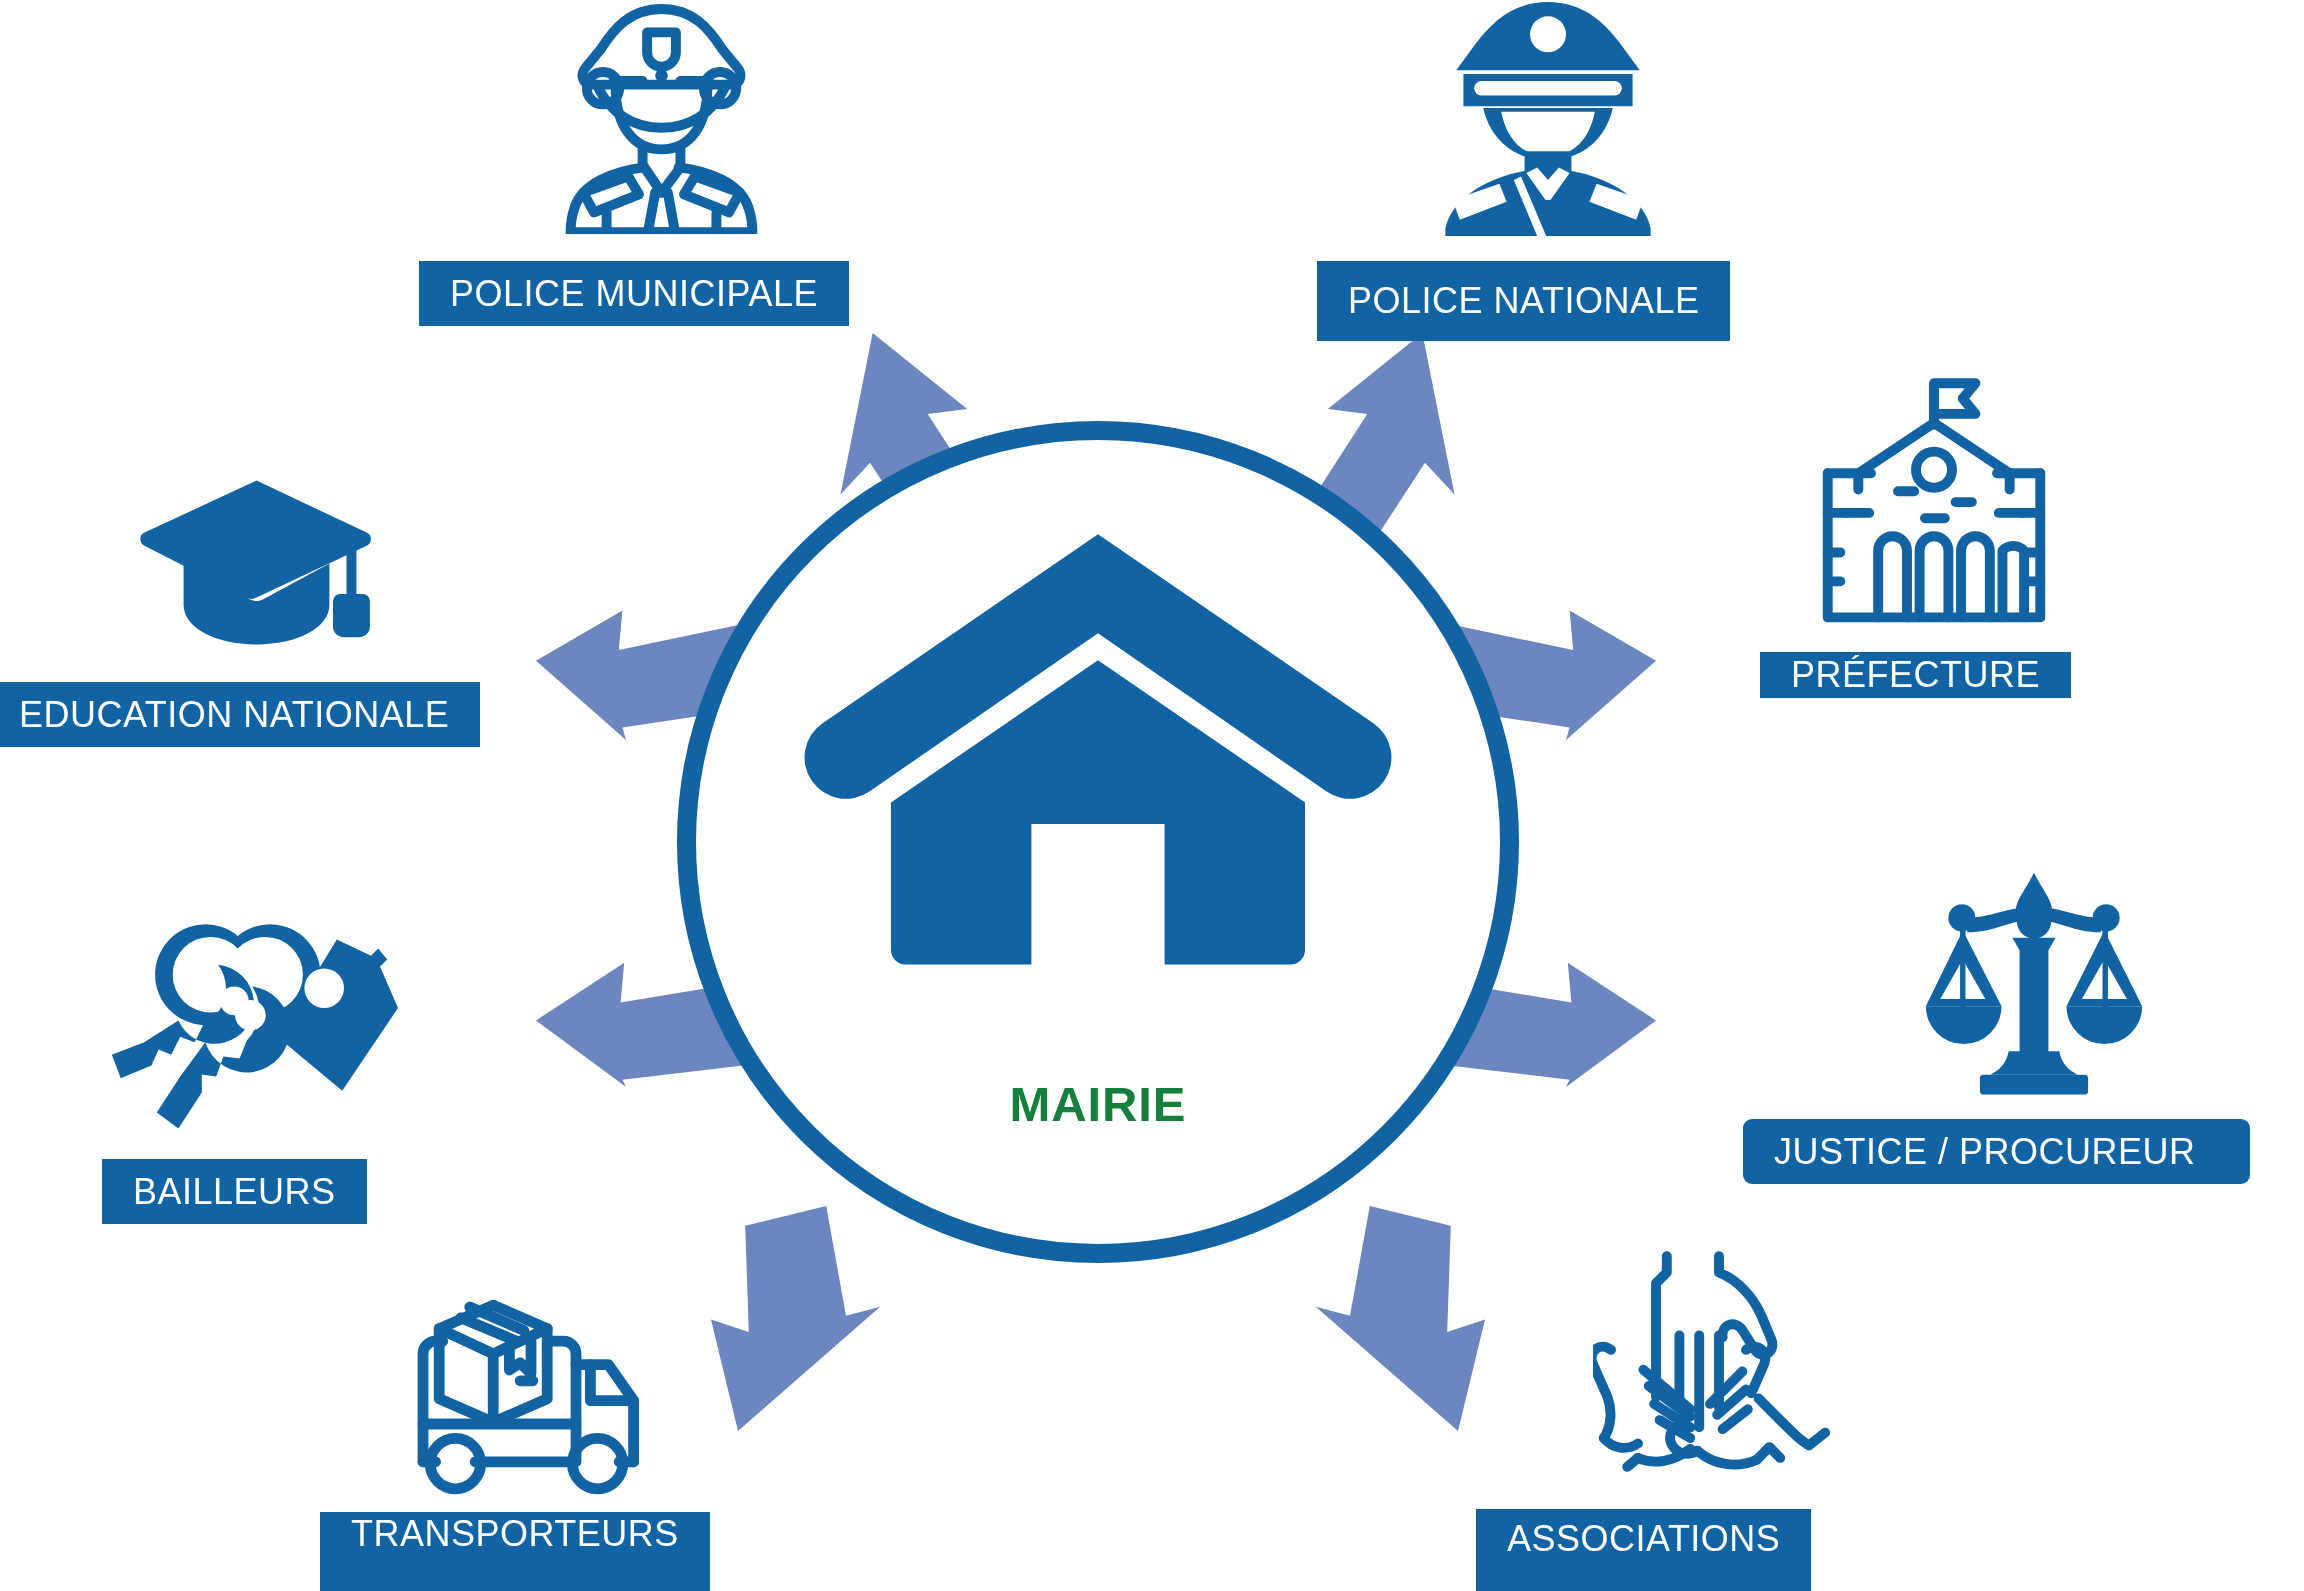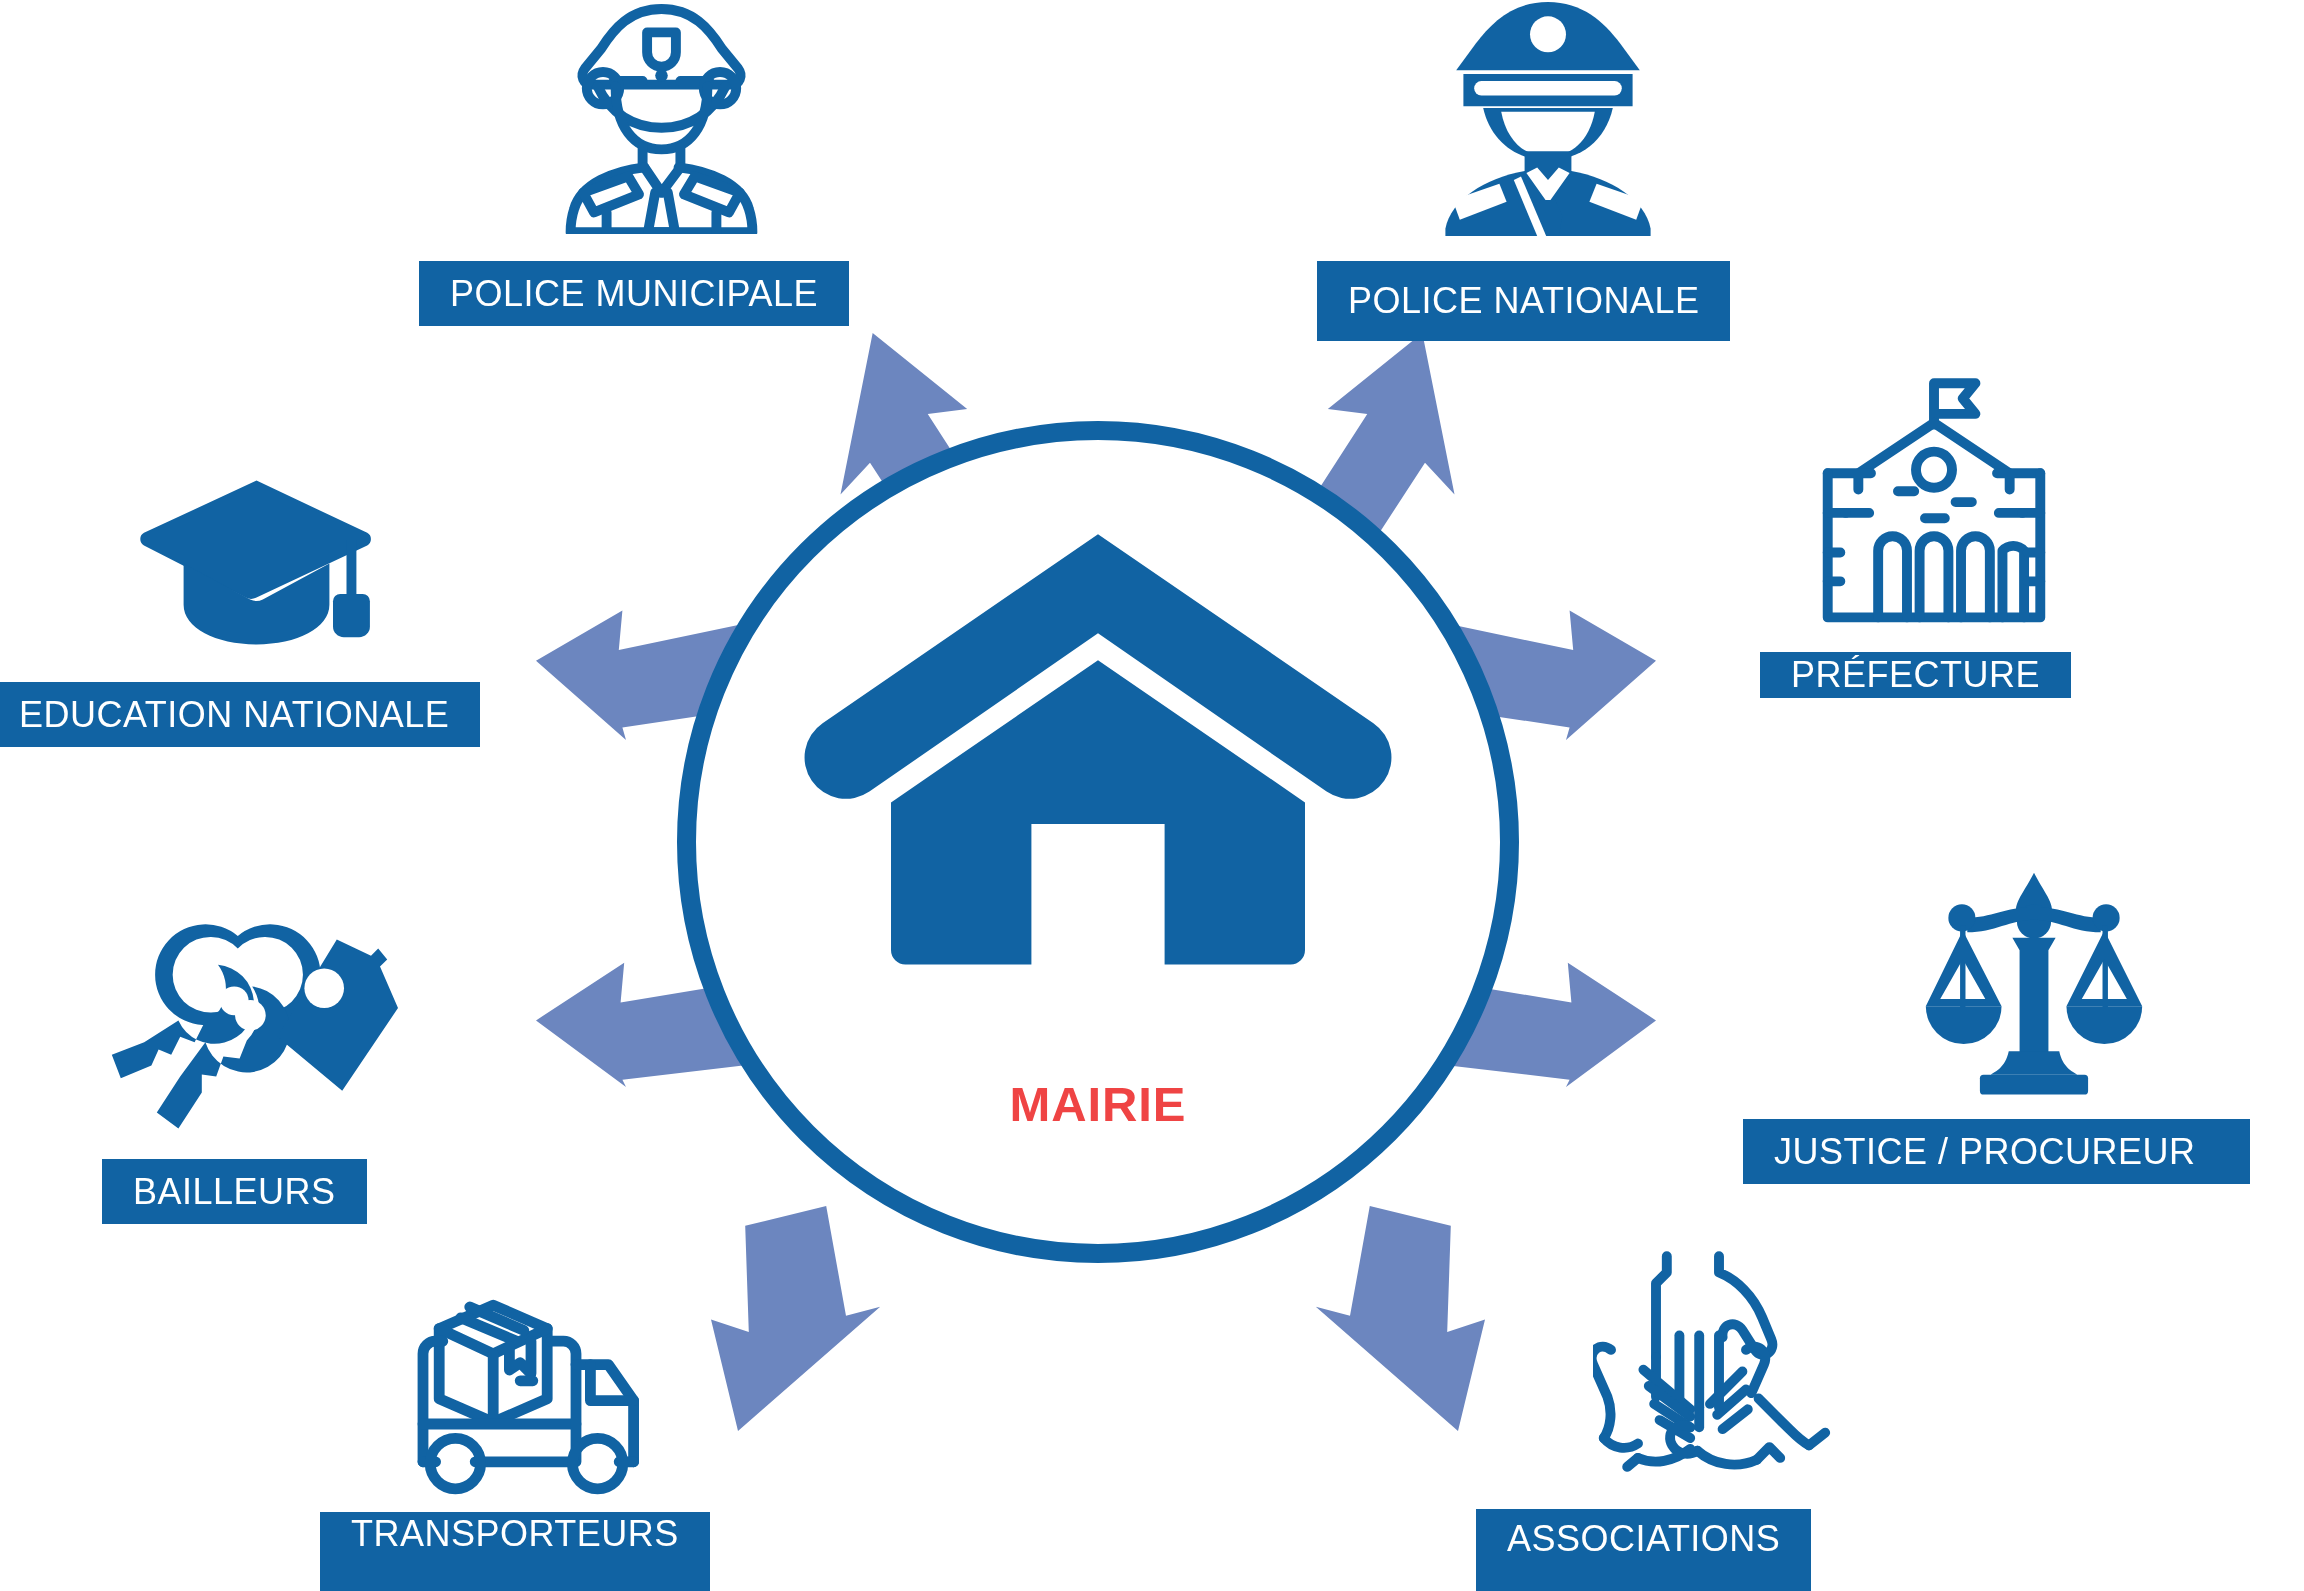--- a/index.html
+++ b/index.html
@@ -36,21 +36,21 @@
     box-sizing: border-box;
     padding: 0 31px;
   }
 
   
   #chip-police-municipale { left: 419px;  top: 261px;  height: 65px; }
   #chip-police-nationale  { left: 1317px; top: 261px;  height: 80px; }
   #chip-education         { left: 0px;    top: 682px;  height: 65px; padding-left: 19px; }
   #chip-prefecture        { left: 1760px; top: 652px;  height: 46px; }
   #chip-bailleurs         { left: 102px;  top: 1159px; height: 65px; }
-  #chip-justice           { left: 1743px; top: 1119px; height: 65px; padding-right: 54px; }
+  #chip-justice           { left: 1743px; top: 1119px; height: 65px; padding-right: 54px; border-radius: 9px; }
   #chip-transporteurs     { left: 320px;  top: 1512px; height: 79px; align-items: flex-start; padding-top: 4px;}
   #chip-associations      { left: 1476px; top: 1509px; height: 83px; align-items: flex-start; padding-top: 12px;}
 
   
   #center-node {
     position: absolute;
     left: 677px;
     top: 421px;
     width: 842px;
     height: 842px;
@@ -70,21 +70,21 @@
     transform: translateX(-50%);
     width: 594px;
     height: 522px;
   }
   #center-label {
     position: absolute;
     left: 0;
     right: 0;
     top: 655px;
     text-align: center;
-    color: #ef4444;
+    color: #15803d;
     font-weight: bold;
     font-size: 49px;
     letter-spacing: 0.9px;
   }
 
   
   .arrow {
     position: absolute;
     pointer-events: none;
   }

